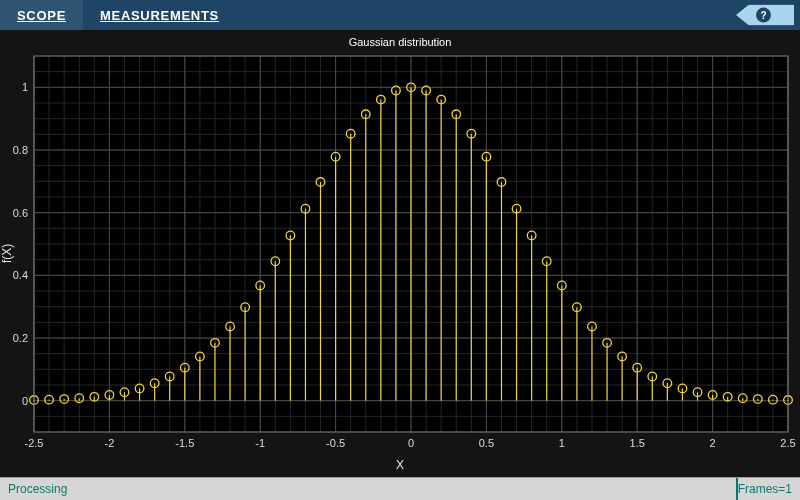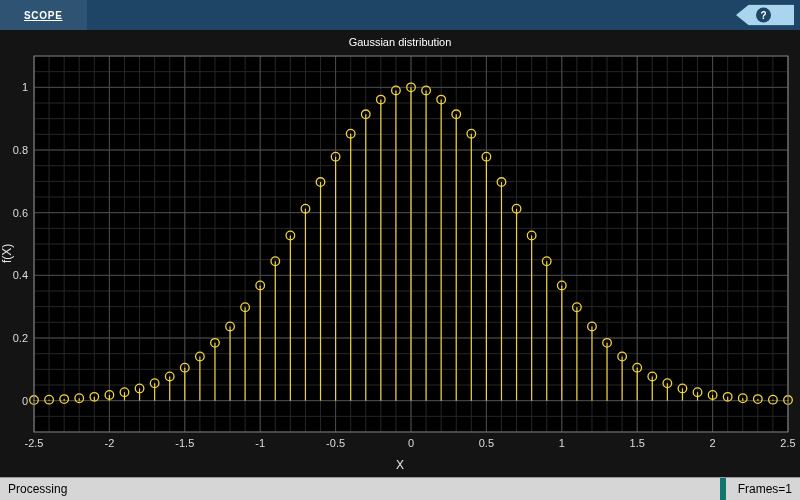--- a/index.html
+++ b/index.html
@@ -1,48 +1,49 @@
 <!DOCTYPE html>
 <html style="--toolbar_bg: #1e4566; --help_bg: #a9d5ef; --figure_bg: #141414; --status_bg: #d6d6d6; --series_yellow: #f0d43a;"><head>
 <meta charset="utf-8">
 <style>
   html,body{margin:0;padding:0;background:#000;}
   body{width:800px;height:500px;overflow:hidden;font-family:"Liberation Sans",sans-serif;}
   .window{width:800px;height:500px;display:flex;flex-direction:column;}
 
   
   .toolbar{flex:0 0 30px;height:30px;background:var(--toolbar_bg,#1e4566);display:flex;align-items:stretch;position:relative;}
-  .tab{color:#fff;font-size:10px;font-weight:bold;letter-spacing:.7px;display:flex;align-items:center;padding:0 24px;cursor:pointer;text-decoration:underline;}
+  .tab{color:#fff;font-size:13px;font-weight:bold;letter-spacing:.7px;display:flex;align-items:center;padding:0 17px;cursor:pointer;text-decoration:underline;}
   .tab.active{background:rgba(255,255,255,.08);}
   .help-btn{position:absolute;right:6px;top:50%;transform:translateY(-50%);height:21px;width:58px;
     background:var(--help_bg,#a9d5ef);clip-path:polygon(13px 0,100% 0,100% 100%,13px 100%,0 50%);
     display:flex;align-items:center;padding-left:20px;box-sizing:border-box;cursor:pointer;}
   .help-circle{width:15px;height:15px;border-radius:50%;background:var(--toolbar_bg,#1e4566);color:#fff;
     font-size:10px;font-weight:bold;display:flex;align-items:center;justify-content:center;}
 
   
   .plot-area{position:relative;flex:1;background:var(--figure_bg,#141414);}
   .plot-area svg{position:absolute;left:0;top:0;display:block;}
   .plot-title{position:absolute;top:6px;left:0;width:100%;text-align:center;color:#ffffff;font-size:11px;}
   .x-label{position:absolute;bottom:5px;left:0;width:100%;text-align:center;color:#e8e8e8;font-size:12px;}
   .y-label{position:absolute;left:0;top:0;height:100%;width:14px;display:flex;align-items:center;justify-content:center;
     color:#e8e8e8;font-size:12px;writing-mode:vertical-rl;transform:rotate(180deg);}
 
   
   .statusbar{flex:0 0 22px;height:22px;background:var(--status_bg,#d6d6d6);border-top:1px solid #9a9a9a;
-    display:flex;align-items:center;justify-content:space-between;padding:0 8px;font-size:12px;color:#000000;}
-  .status-right{border-left:6px solid #0f766e;padding-left:12px;height:100%;display:flex;align-items:center;}
+    display:flex;align-items:center;justify-content:space-between;padding:0 8px;font-size:12px;color:#0f766e;}
+  .status-right{border-left:2px solid #0f766e;height:100%;display:flex;align-items:center;}
 </style>
 </head>
 <body>
 
 <div class="window">
 
   <div class="toolbar">
     <div class="tab active">SCOPE</div>
+    <div class="tab">MEASUREMENTS</div>
     <div class="help-btn">
       <span class="help-circle">?</span>
     </div>
   </div>
 
   <div class="plot-area">
     <svg id="plot-svg" width="800" height="447" viewBox="0 0 800 447">
         <rect x="34" y="26" width="754" height="376" fill="#000000"></rect>
         <g stroke="#262626" stroke-width="1">
           <line x1="34" x2="34" y1="26" y2="402"></line>

